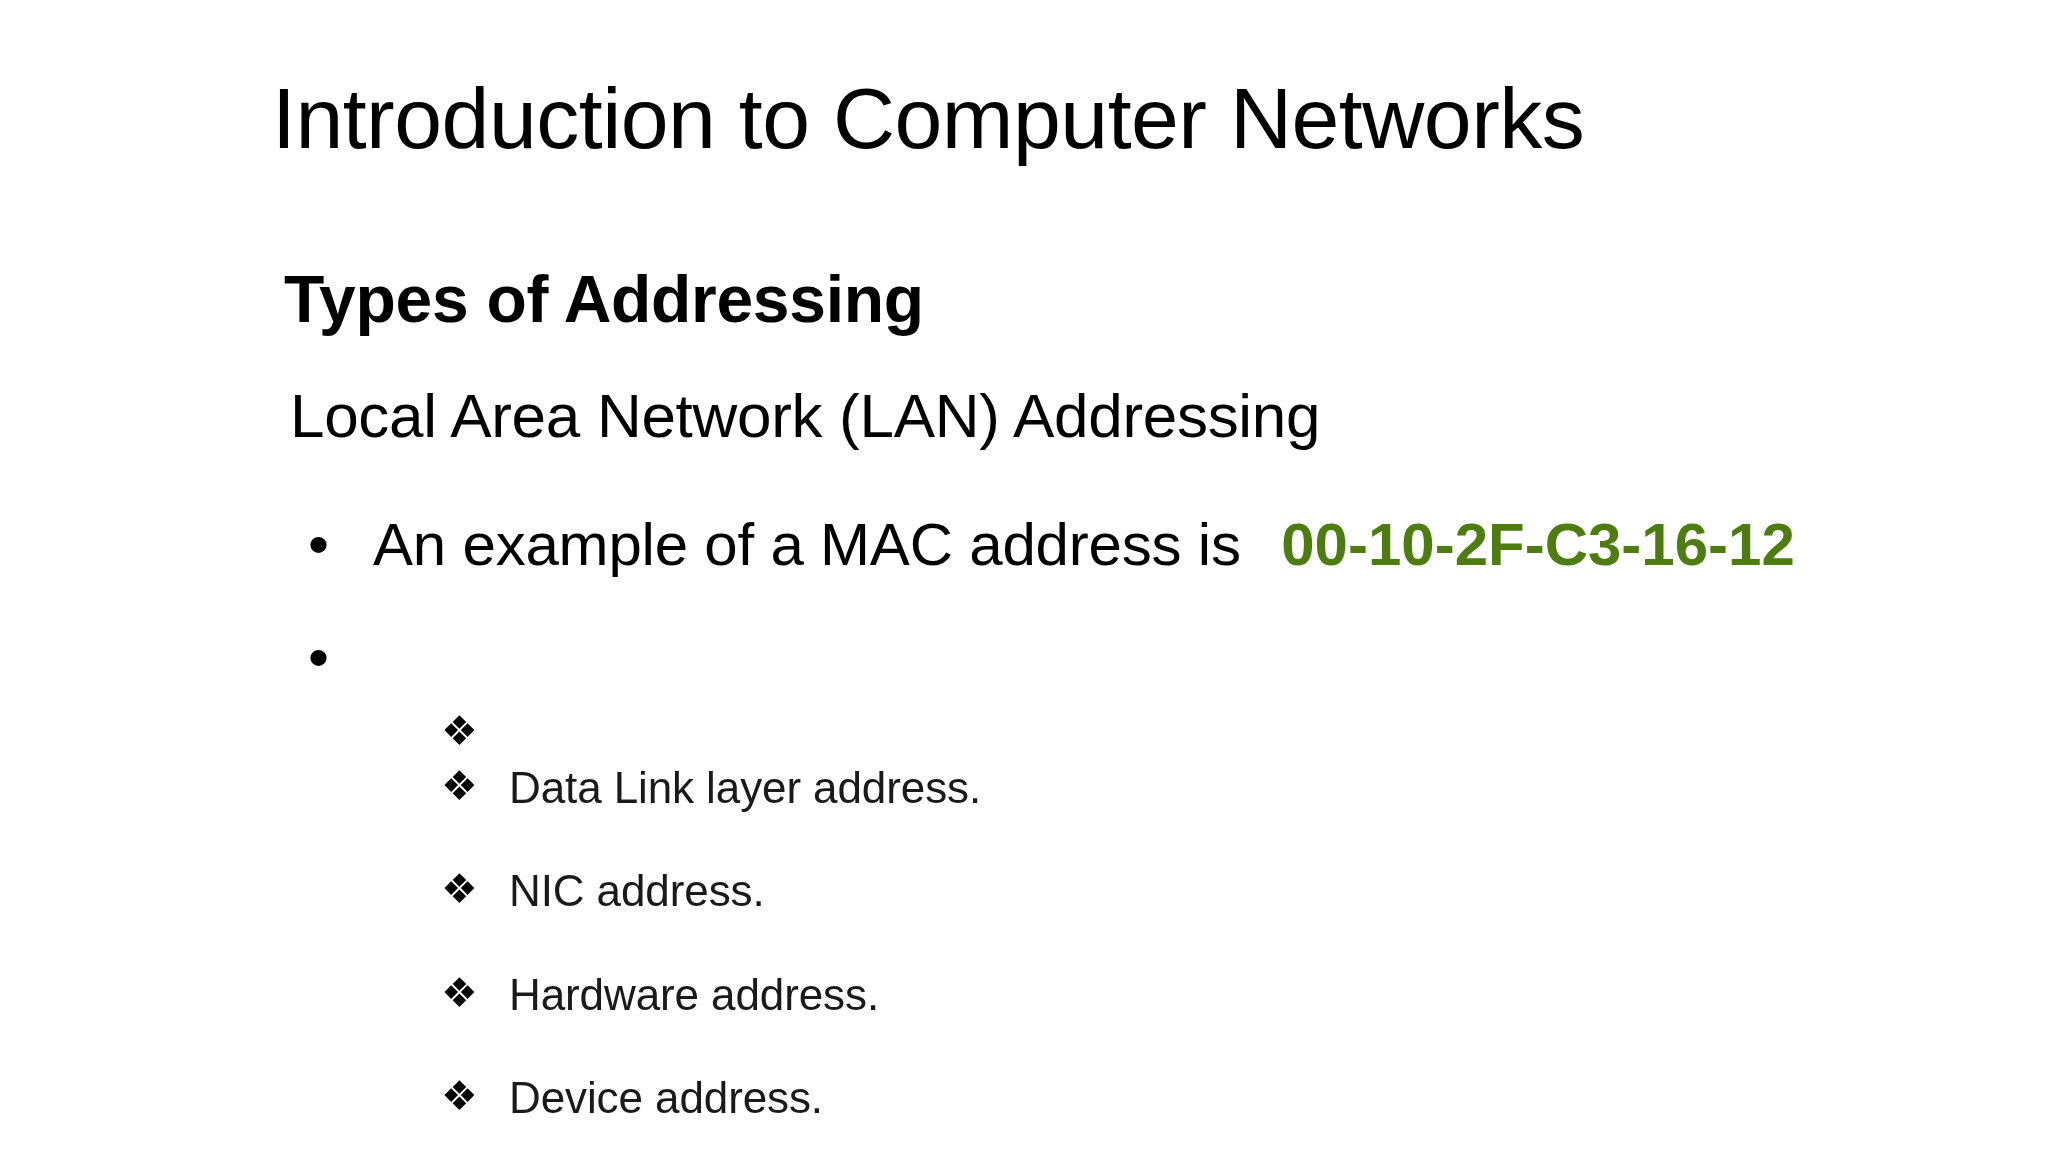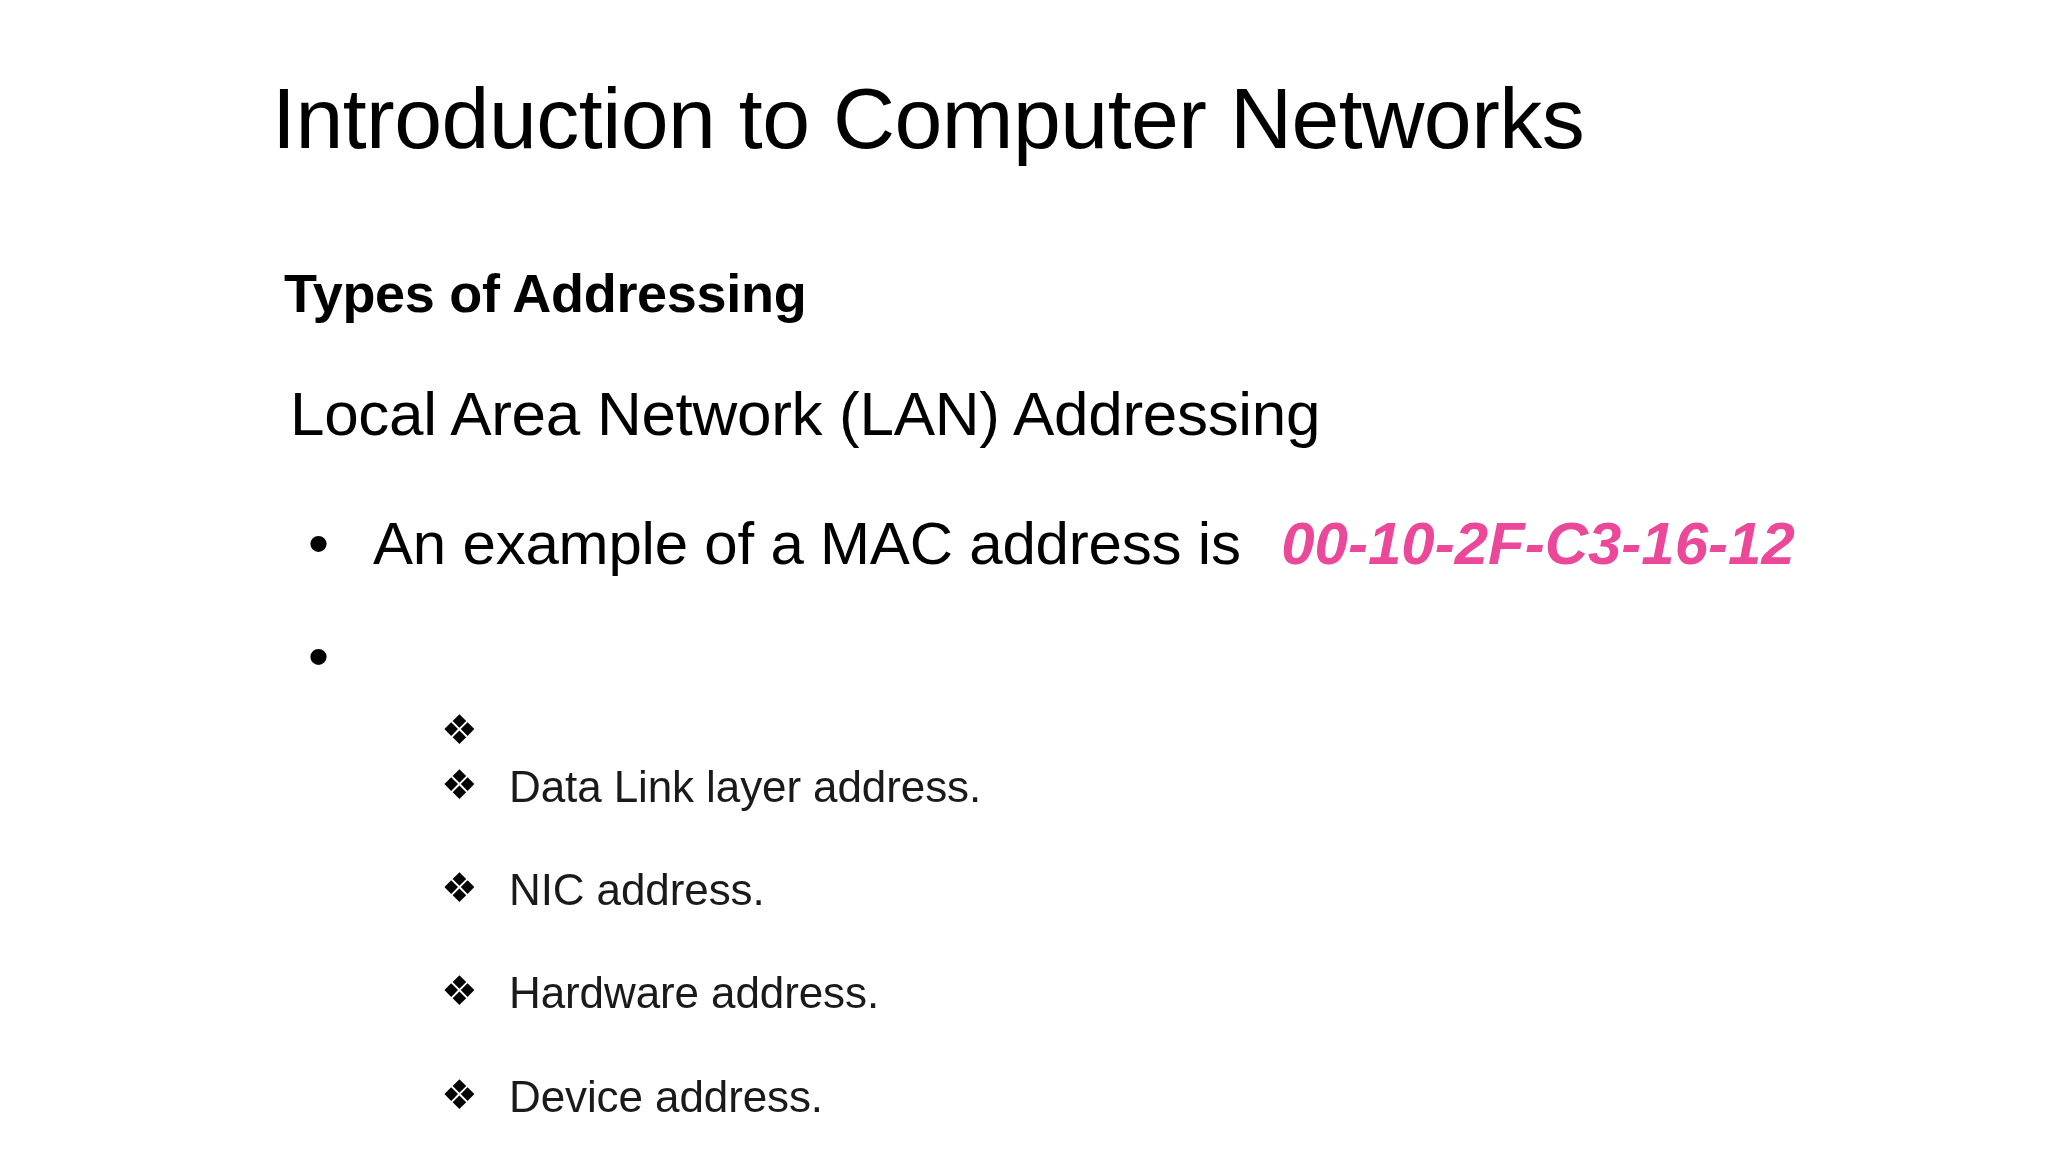--- a/index.html
+++ b/index.html
@@ -40,34 +40,34 @@
 
   
   .body-block {
     position: absolute;
     left: 236px;
     top: 215px;
     width: 1740px;
   }
 
   .heading-bold {
-    font-size: 54px;
+    font-size: 66px;
     line-height: 1.12;
     font-weight: 700;
     color: #000000;
     letter-spacing: -0.3px;
   }
 
   .subheading {
     font-size: 62px;
     line-height: 1.12;
     font-weight: 400;
     color: #000000;
     padding-left: 18px;
-    margin-top: 32px;
+    margin-top: 20px;
     letter-spacing: -0.3px;
   }
 
   
   .l1-list {
     list-style: none;
     margin-top: 26px;
   }
 
   .l1-item {
@@ -85,22 +85,21 @@
     position: absolute;
     left: 12px;
     top: 0;
     font-size: 60px;
     line-height: 1.11;
     color: #000000;
   }
 
   .mac-code {
     font-weight: 700;
-    font-style: italic;
-    color: #ec4899;
+    color: #4d7c0f;
     letter-spacing: 0px;
   }
 
   
   .l2-list {
     list-style: none;
     margin-top: 14px;
     padding-left: 157px;
   }
 

